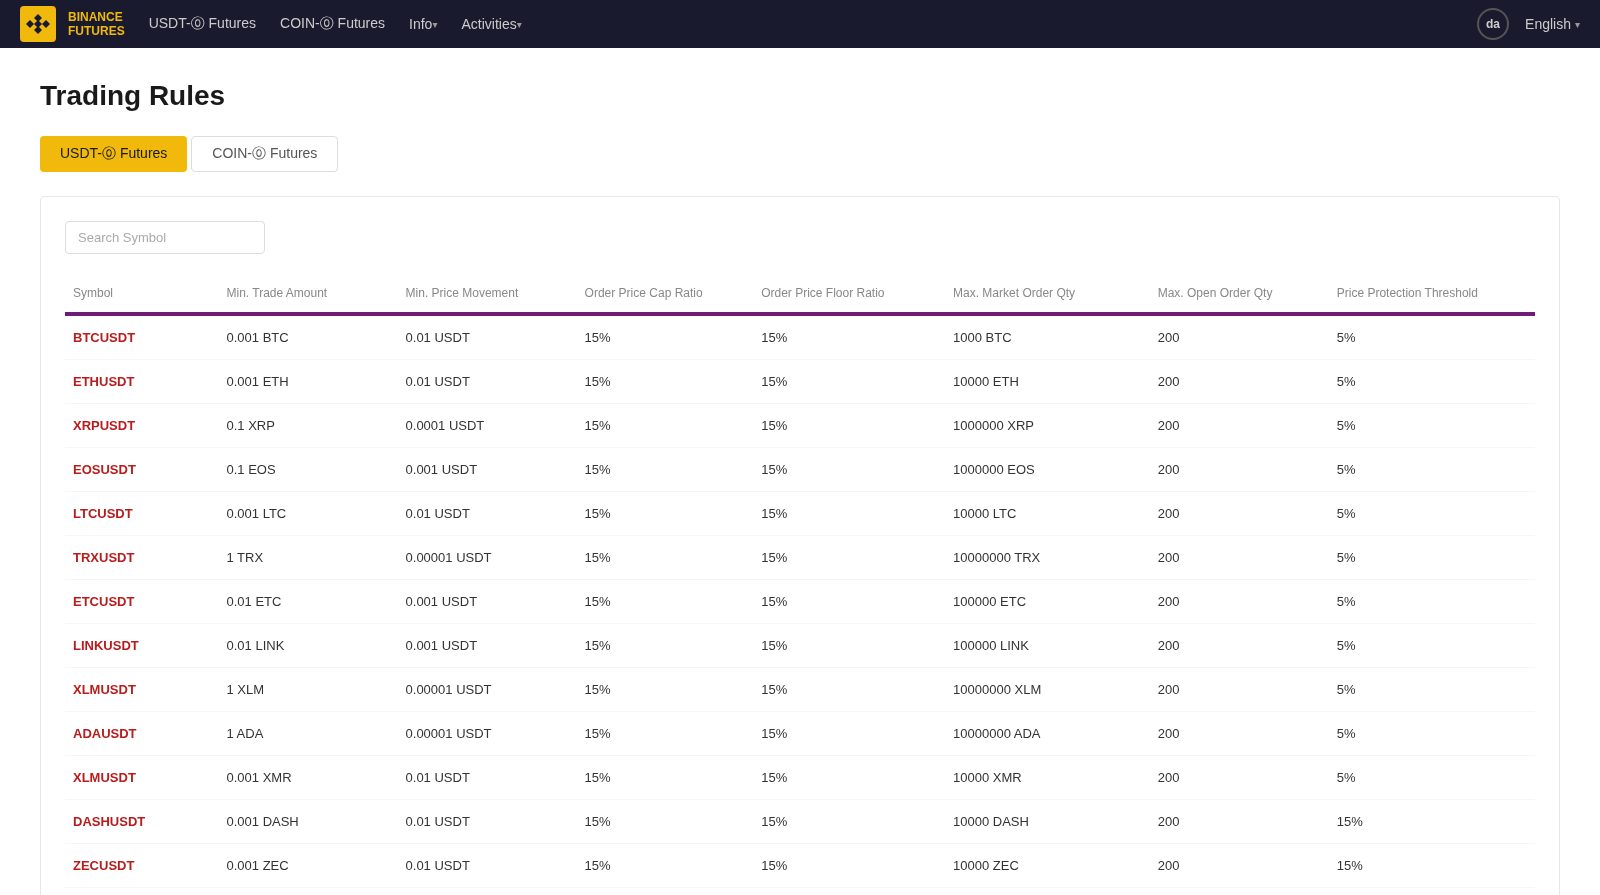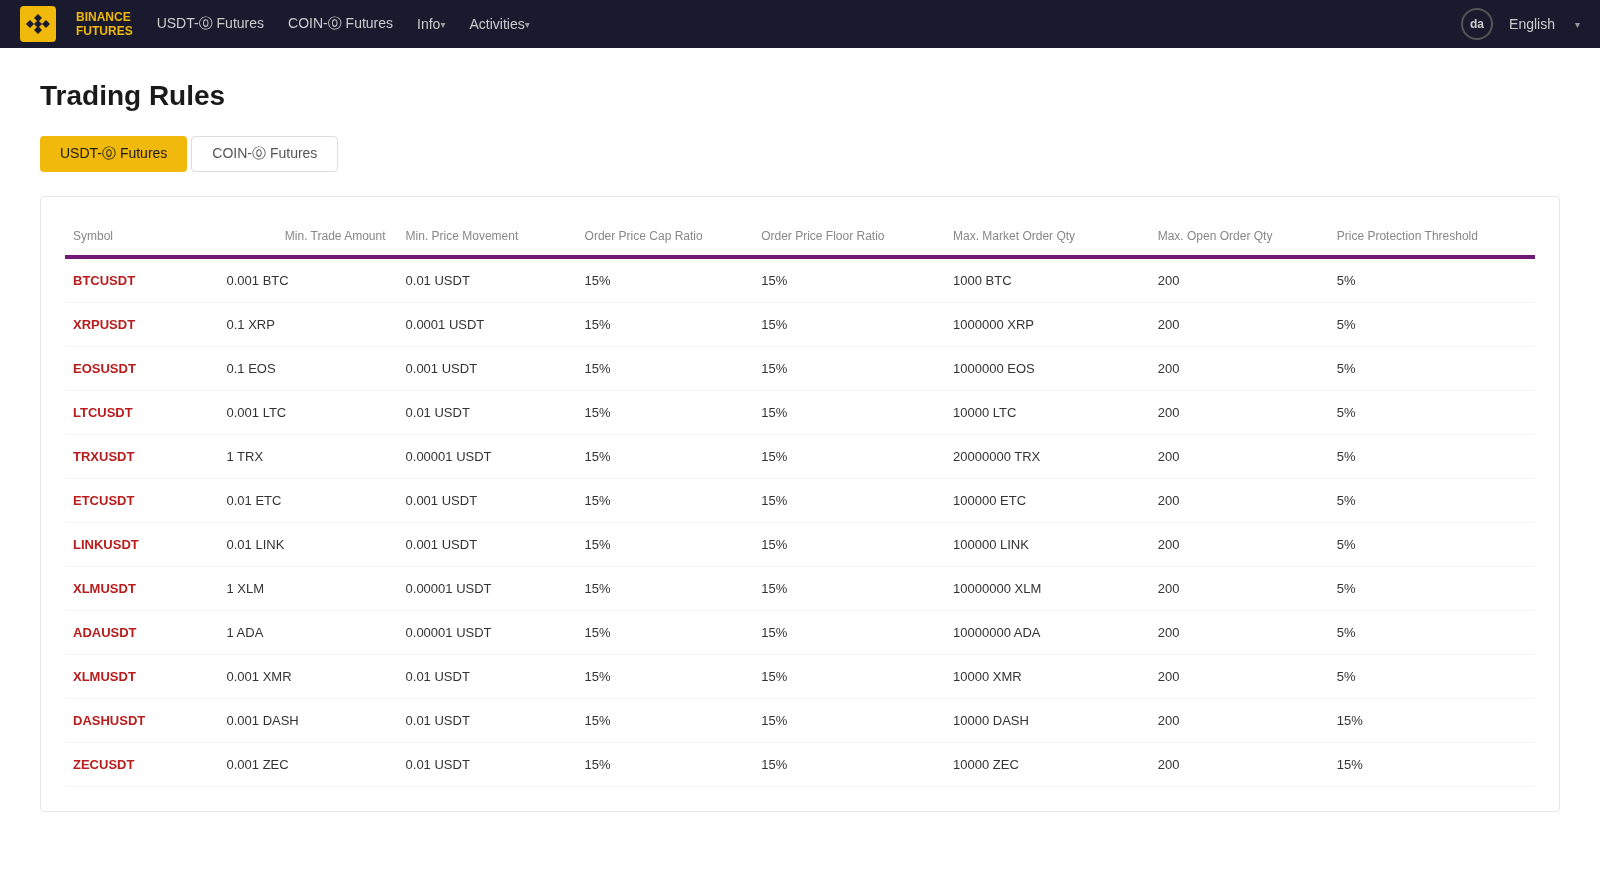--- a/index.html
+++ b/index.html
@@ -10,21 +10,21 @@
       background: #1a1a2e;
       display: flex;
       align-items: center;
       height: 48px;
       padding: 0 20px;
       gap: 24px;
     }
     .navbar-logo {
       display: flex;
       align-items: center;
-      gap: 20px;
+      gap: 12px;
     }
     .logo-icon {
       width: 36px;
       height: 36px;
       background: #F0B90B;
       display: flex;
       align-items: center;
       justify-content: center;
       border-radius: 4px;
       font-weight: bold;
@@ -66,21 +66,21 @@
       align-items: center;
       justify-content: center;
       color: #ccc;
       font-size: 12px;
       font-weight: bold;
     }
     .lang-selector {
       color: #ccc;
       display: flex;
       align-items: center;
-      gap: 20px;
+      gap: 4px;
       cursor: pointer;
       font-size: 14px;
     }
     .chevron {
       font-size: 10px;
       color: #999;
     }
 
     
     .page-content {
@@ -144,21 +144,21 @@
       text-align: left;
       padding: 8px 12px 12px 8px;
       font-size: 12px;
       color: #888;
       font-weight: 400;
       border-bottom: 4px solid #701a75;
       vertical-align: bottom;
       white-space: nowrap;
     }
     .th-symbol { width: 120px; }
-    .th-mta { width: 140px; text-align: right; }
+    .th-mta { width: 140px; }
     .th-mpm { width: 140px; }
     .th-opcr { width: 130px; }
     .th-opfr { width: 150px; }
     .th-mmoq { width: 160px; margin-left: 36px; }
     .th-mooq { width: 140px; }
     .th-ppt { width: 160px; }
 
     tbody tr {
       border-bottom: 1px solid #f5f5f5;
     }
@@ -217,20 +217,21 @@
 
 <div class="page-content">
   <h1 class="page-title">Trading Rules</h1>
 
   <div class="tab-bar">
     <button class="tab-btn active">USDT-⓪ Futures</button>
     <button class="tab-btn inactive">COIN-⓪ Futures</button>
   </div>
 
   <div class="table-container">
+    <input class="search-box" type="text" placeholder="Search Symbol" style="">
 
     <table>
       <thead>
         <tr>
           <th class="th-symbol">Symbol</th>
           <th class="th-mta">Min. Trade Amount</th>
           <th class="th-mpm">Min. Price Movement</th>
           <th class="th-opcr">Order Price Cap Ratio</th>
           <th class="th-opfr">Order Price Floor Ratio</th>
           <th class="th-mmoq">Max. Market Order Qty</th>
@@ -243,20 +244,30 @@
             <td class="sym-cell">BTCUSDT</td>
             <td>0.001 BTC</td>
             <td>0.01 USDT</td>
             <td>15%</td>
             <td>15%</td>
             <td>1000 BTC</td>
             <td>200</td>
             <td>5%</td>
           </tr>
           <tr>
+            <td class="sym-cell">ETHUSDT</td>
+            <td>0.001 ETH</td>
+            <td>0.01 USDT</td>
+            <td>15%</td>
+            <td>15%</td>
+            <td>10000 ETH</td>
+            <td>200</td>
+            <td>5%</td>
+          </tr>
+          <tr>
             <td class="sym-cell">XRPUSDT</td>
             <td>0.1 XRP</td>
             <td>0.0001 USDT</td>
             <td>15%</td>
             <td>15%</td>
             <td>1000000 XRP</td>
             <td>200</td>
             <td>5%</td>
           </tr>
           <tr>
@@ -278,21 +289,21 @@
             <td>10000 LTC</td>
             <td>200</td>
             <td>5%</td>
           </tr>
           <tr>
             <td class="sym-cell">TRXUSDT</td>
             <td>1 TRX</td>
             <td>0.00001 USDT</td>
             <td>15%</td>
             <td>15%</td>
-            <td>20000000 TRX</td>
+            <td>10000000 TRX</td>
             <td>200</td>
             <td>5%</td>
           </tr>
           <tr>
             <td class="sym-cell">ETCUSDT</td>
             <td>0.01 ETC</td>
             <td>0.001 USDT</td>
             <td>15%</td>
             <td>15%</td>
             <td>100000 ETC</td>

